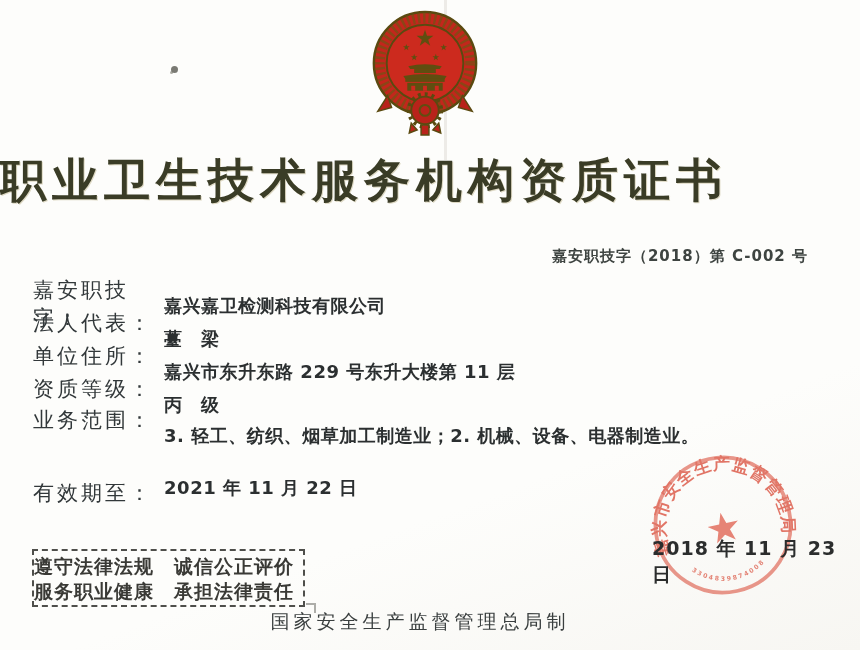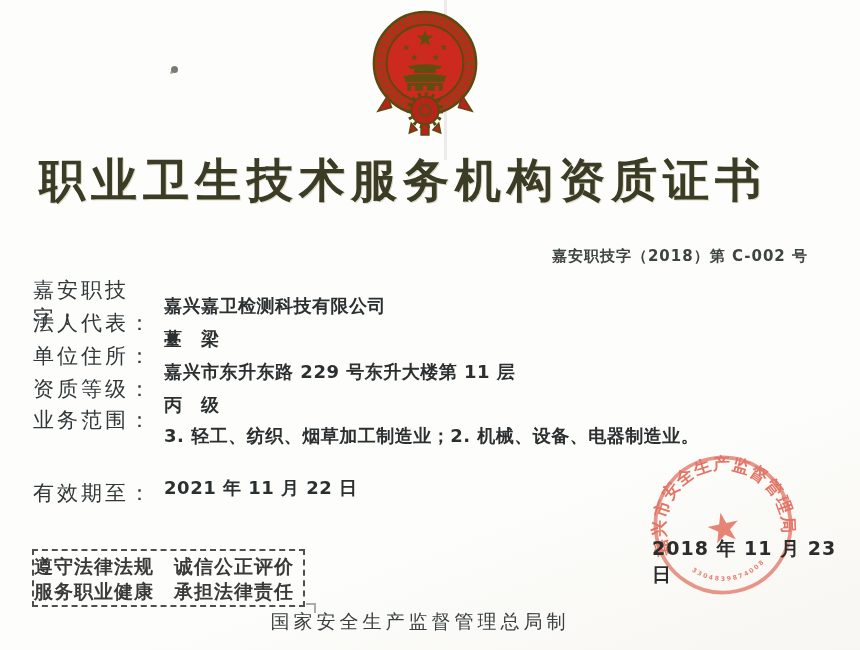--- a/index.html
+++ b/index.html
@@ -9,21 +9,21 @@
 
   .crease { position: absolute; left: 444px; top: 0; width: 3px; height: 160px;
     background: rgba(120,110,90,0.12); }
   .speck { position: absolute; left: 171px; top: 66px; width: 7px; height: 7px;
     border-radius: 50%; background: #5a5a52; box-shadow: -3px 3px 0 -2px #9a9a90; opacity: .8; }
   .artifact-bracket { position: absolute; left: 306px; top: 603px; width: 10px; height: 10px;
     border-top: 2px solid #7a7a74; border-right: 2px solid #7a7a74; opacity: .6; }
 
   .emblem { position: absolute; left: 366px; top: 6px; width: 118px; height: 136px; }
 
-  .title-zh { position: absolute; left: 0; top: 150px; width: 767px; text-align: right;
+  .title-zh { position: absolute; left: 0; top: 150px; width: 767px; text-align: left;
     font-family: "DejaVu Serif", serif; font-weight: bold; font-size: 46px;
     letter-spacing: 6px; color: #3a3c26; text-shadow: 1px 1px 0 rgba(130,110,30,0.25); }
   .title-en { position: absolute; left: 0; top: 207px; width: 860px; text-align: center;
     font-family: "Liberation Serif", "DejaVu Serif", serif; font-weight: bold;
     font-size: 30px; color: #3d4430; letter-spacing: 0.5px; }
   .cert-no { position: absolute; right: 52px; top: 247px;
     font-size: 15px; font-weight: bold; color: #3e4441; letter-spacing: 1px; }
 
   .field-row { position: absolute; left: 33px; width: 790px; }
   .field-label { display: inline-block; width: 126px; vertical-align: top;

